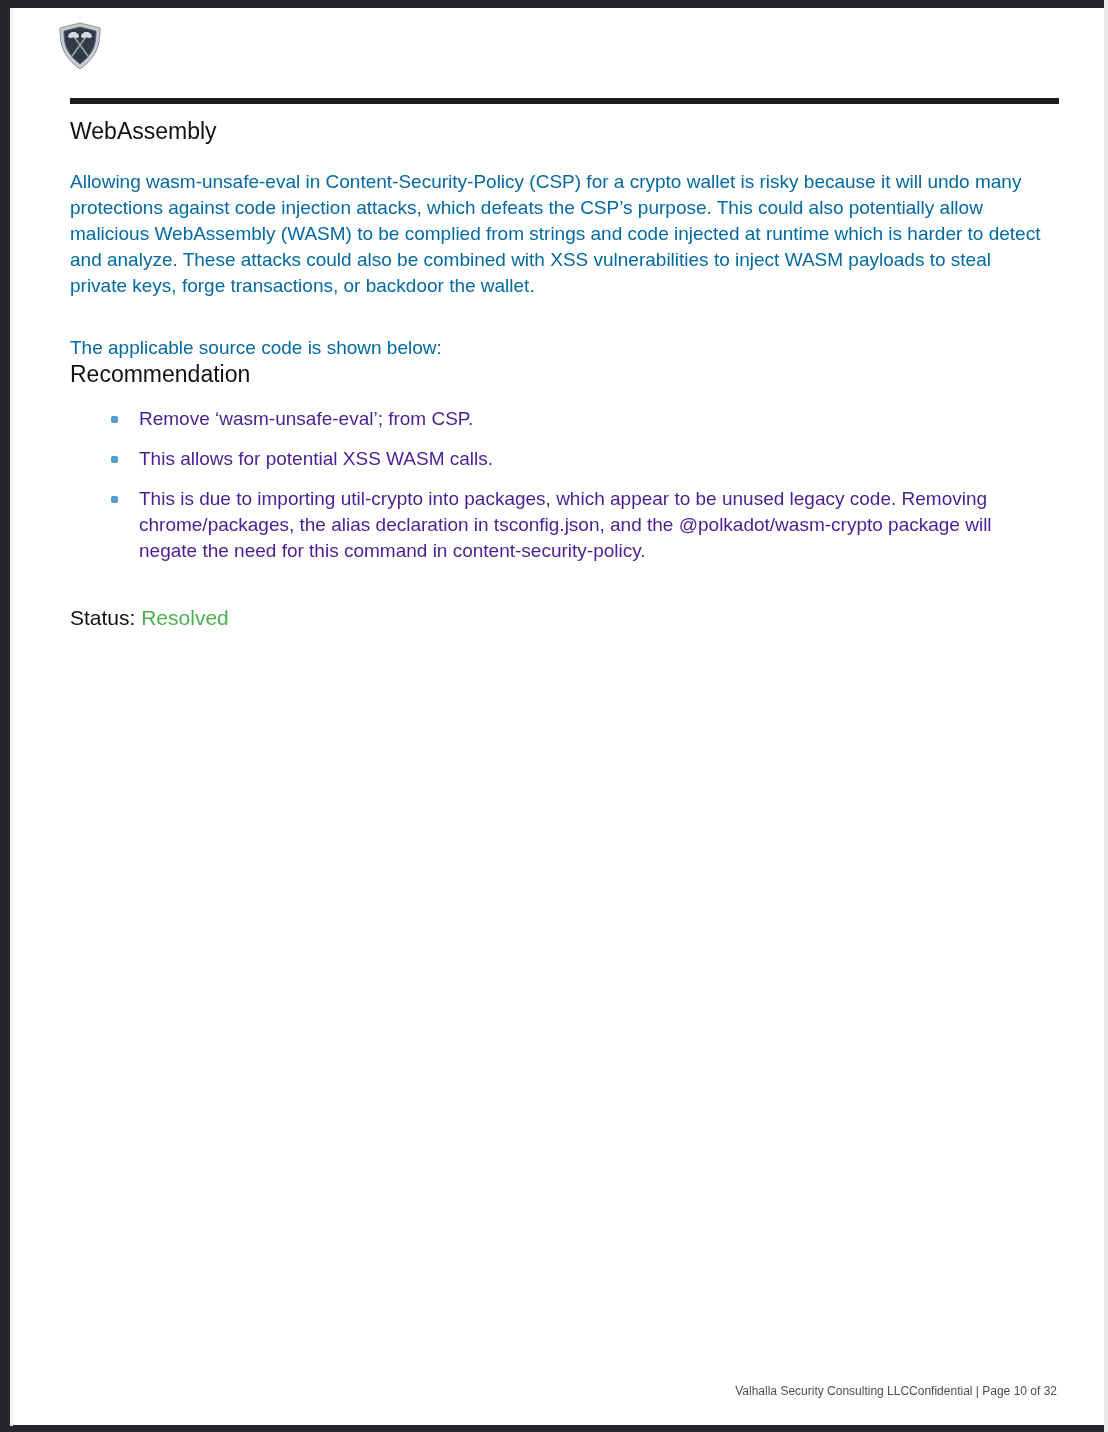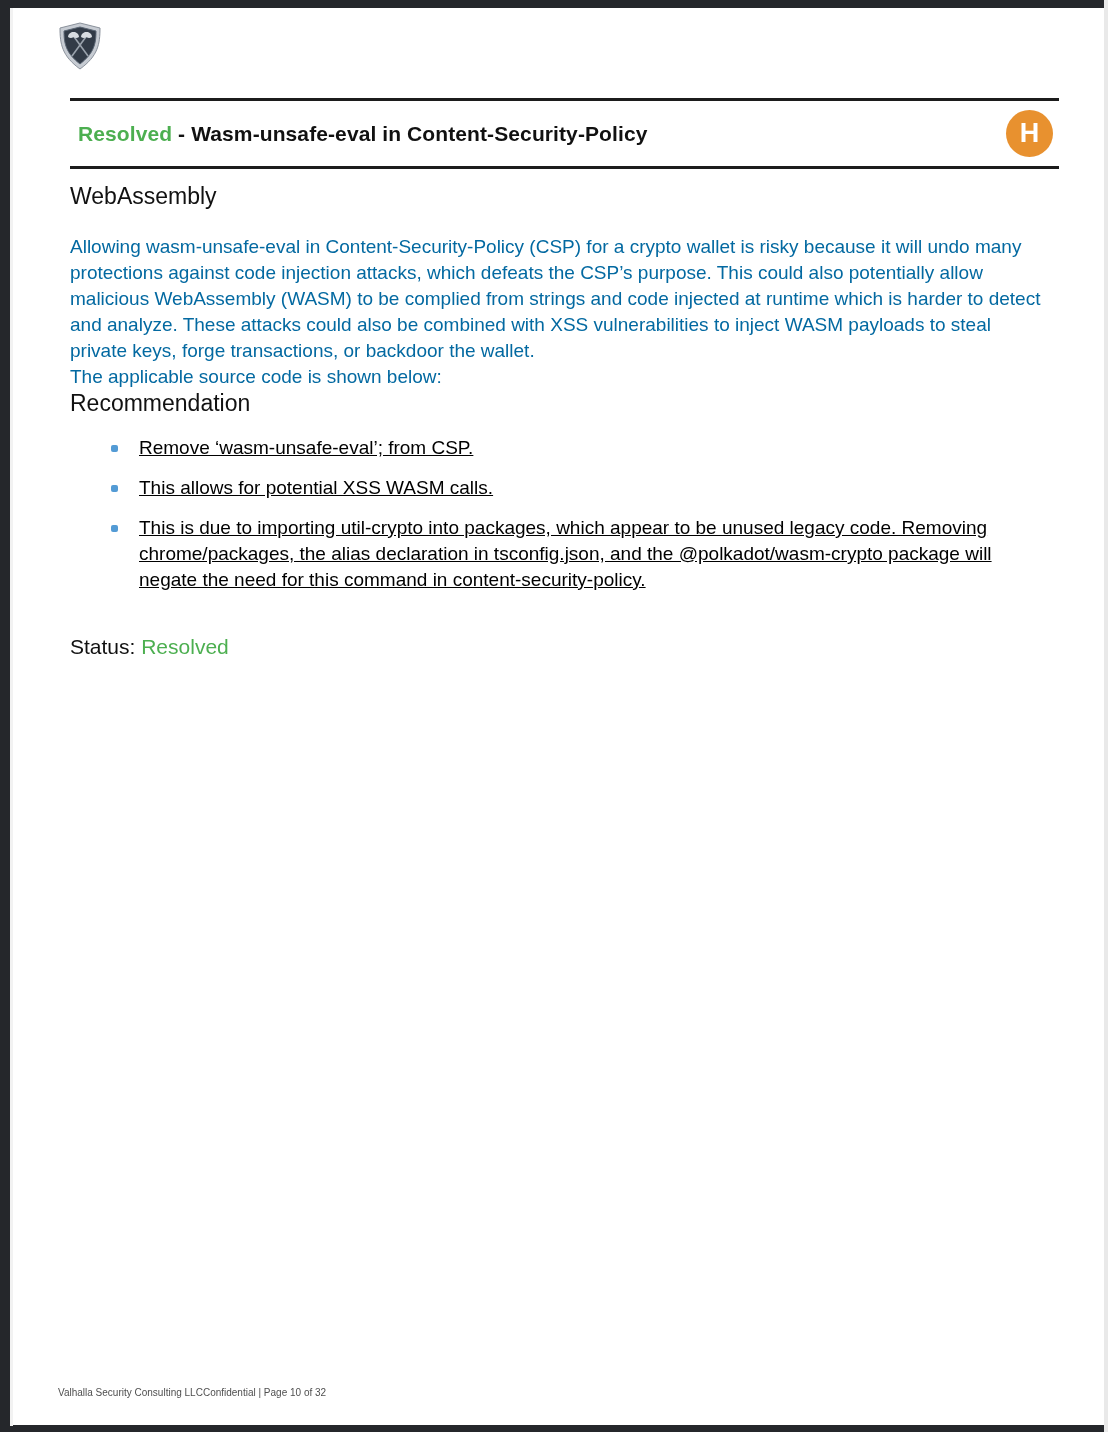--- a/index.html
+++ b/index.html
@@ -67,60 +67,59 @@
   }
   .heading-description { margin-top: 14px; }
   .heading-recommendation { }
 
   .body-text {
     font-size: 19px;
     line-height: 26px;
     color: #0369a1;
   }
   .desc-paragraph { margin-top: 24px; max-width: 975px; }
-  .source-note { }
+  .source-note { margin-top: 36px; }
 
   .rec-list { margin-top: 18px; }
   .rec-item {
     display: flex;
     align-items: flex-start;
     margin-top: 14px;
   }
   .bullet-dot {
     flex: 0 0 auto;
     width: 7px; height: 7px;
     border-radius: 2px;
     background: #539BD5;
     margin: 10px 0 0 41px;
   }
   .rec-item-text {
     margin-left: 21px;
     font-size: 19px;
     line-height: 26px;
-    color: #000000;
+    color: #4c1d95;
     max-width: 900px;
-    text-decoration: underline;
   }
 
   .status-line {
     margin-top: 42px;
     font-size: 21px;
     color: #111111;
   }
   .status-line .status-value { color: #4CAF50; }
 
   .footer {
     position: absolute;
     bottom: 27px;
     left: 0;
     width: 100%;
     padding: 0 47px 0 45px;
     display: flex;
-    justify-content: flex-start;
-    font-size: 10px;
+    justify-content: flex-end;
+    font-size: 12px;
     color: #4f4f4f;
   }
 </style>
 </head>
 <body>
 
 <div class="frame-top"></div>
 <div class="frame-left"></div>
 <div class="frame-bottom"></div>
 <div class="frame-right"></div>
@@ -137,24 +136,20 @@
       <line x1="30" y1="12" x2="14" y2="34" stroke="#9aa3ad" stroke-width="1.6"></line>
       <path d="M14 10 q-4 1.5 -4 5 q3 2 5.5 0 q2.5 2 5.5 0 q0 -3.5 -4 -5 Z" fill="#d7dbe0"></path>
       <path d="M30 10 q4 1.5 4 5 q-3 2 -5.5 0 q-2.5 2 -5.5 0 q0 -3.5 4 -5 Z" fill="#d7dbe0"></path>
     </svg>
   </div>
 
   <div class="content">
 
     <hr class="rule rule-1">
 
-    <div class="finding-header">
-      <div class="finding-title"><span class="status-word">Resolved</span><span> - </span><span>Wasm-unsafe-eval in Content-Security-Policy</span></div>
-      <div class="severity-badge">H</div>
-    </div>
 
     <hr class="rule rule-2">
 
     <div class="section-heading heading-description">WebAssembly</div>
 
     <p class="body-text desc-paragraph">Allowing wasm-unsafe-eval in Content-Security-Policy (CSP) for a crypto wallet is risky because it will undo many protections against code injection attacks, which defeats the CSP’s purpose. This could also potentially allow malicious WebAssembly (WASM) to be complied from strings and code injected at runtime which is harder to detect and analyze. These attacks could also be combined with XSS vulnerabilities to inject WASM payloads to steal private keys, forge transactions, or backdoor the wallet.</p>
 
     <p class="body-text source-note">The applicable source code is shown below:</p>
 
     <div class="section-heading heading-recommendation">Recommendation</div>

